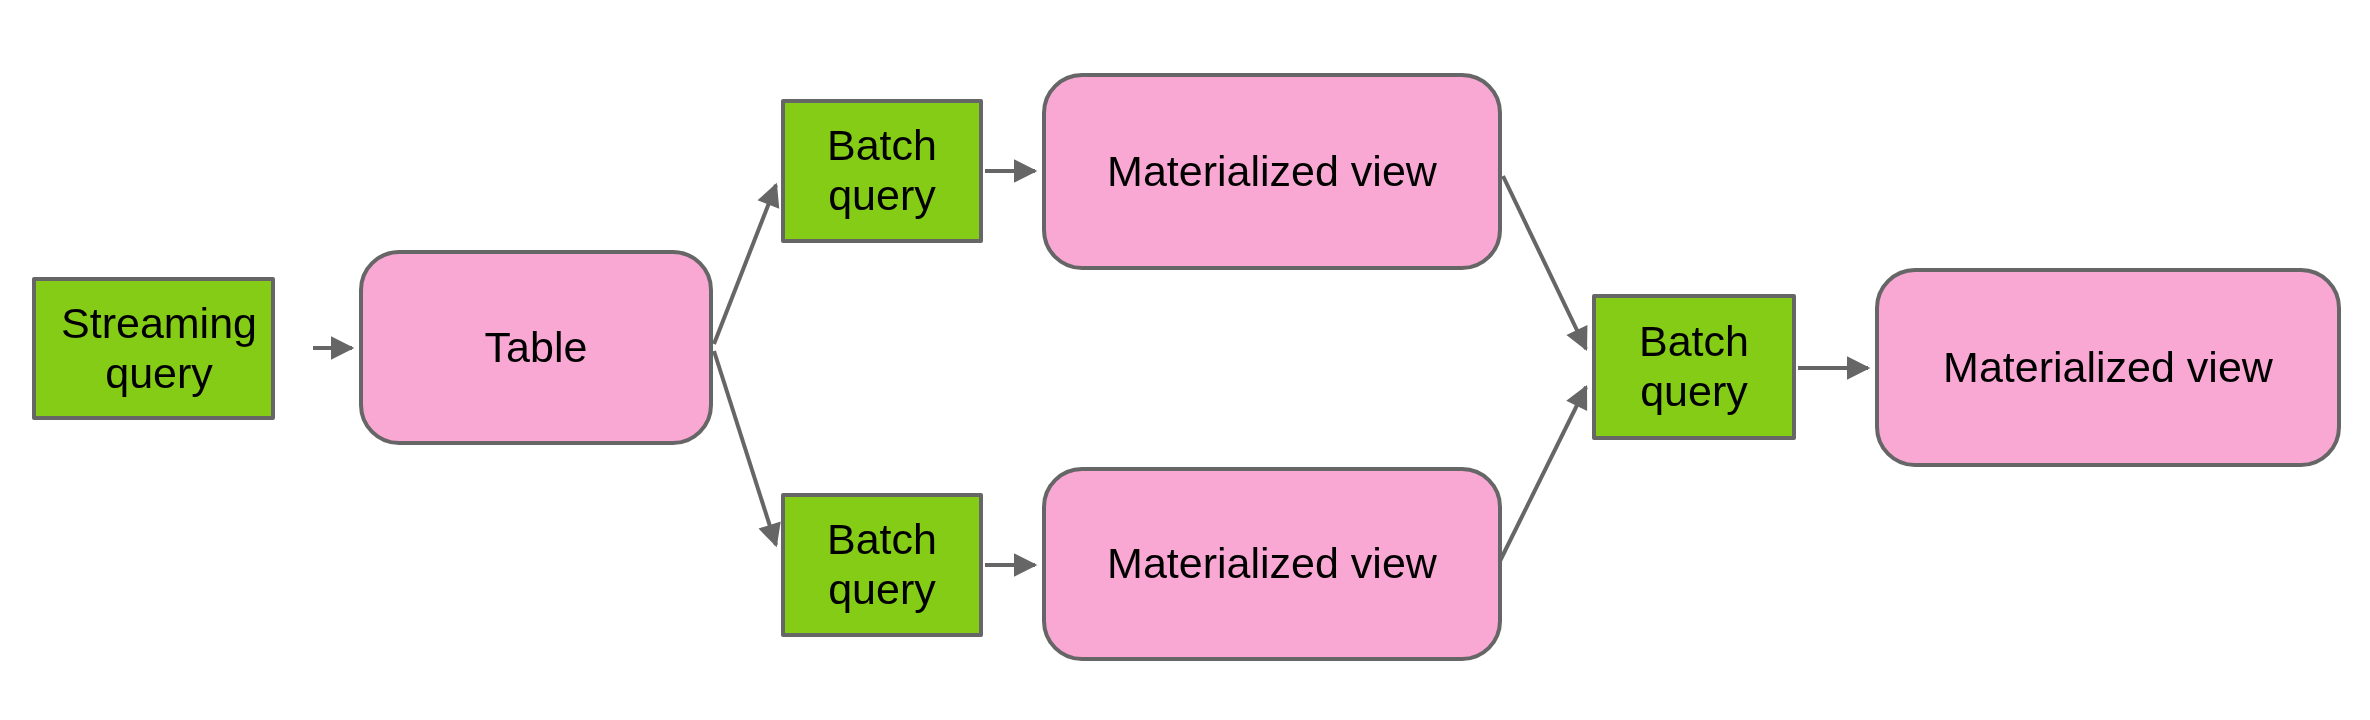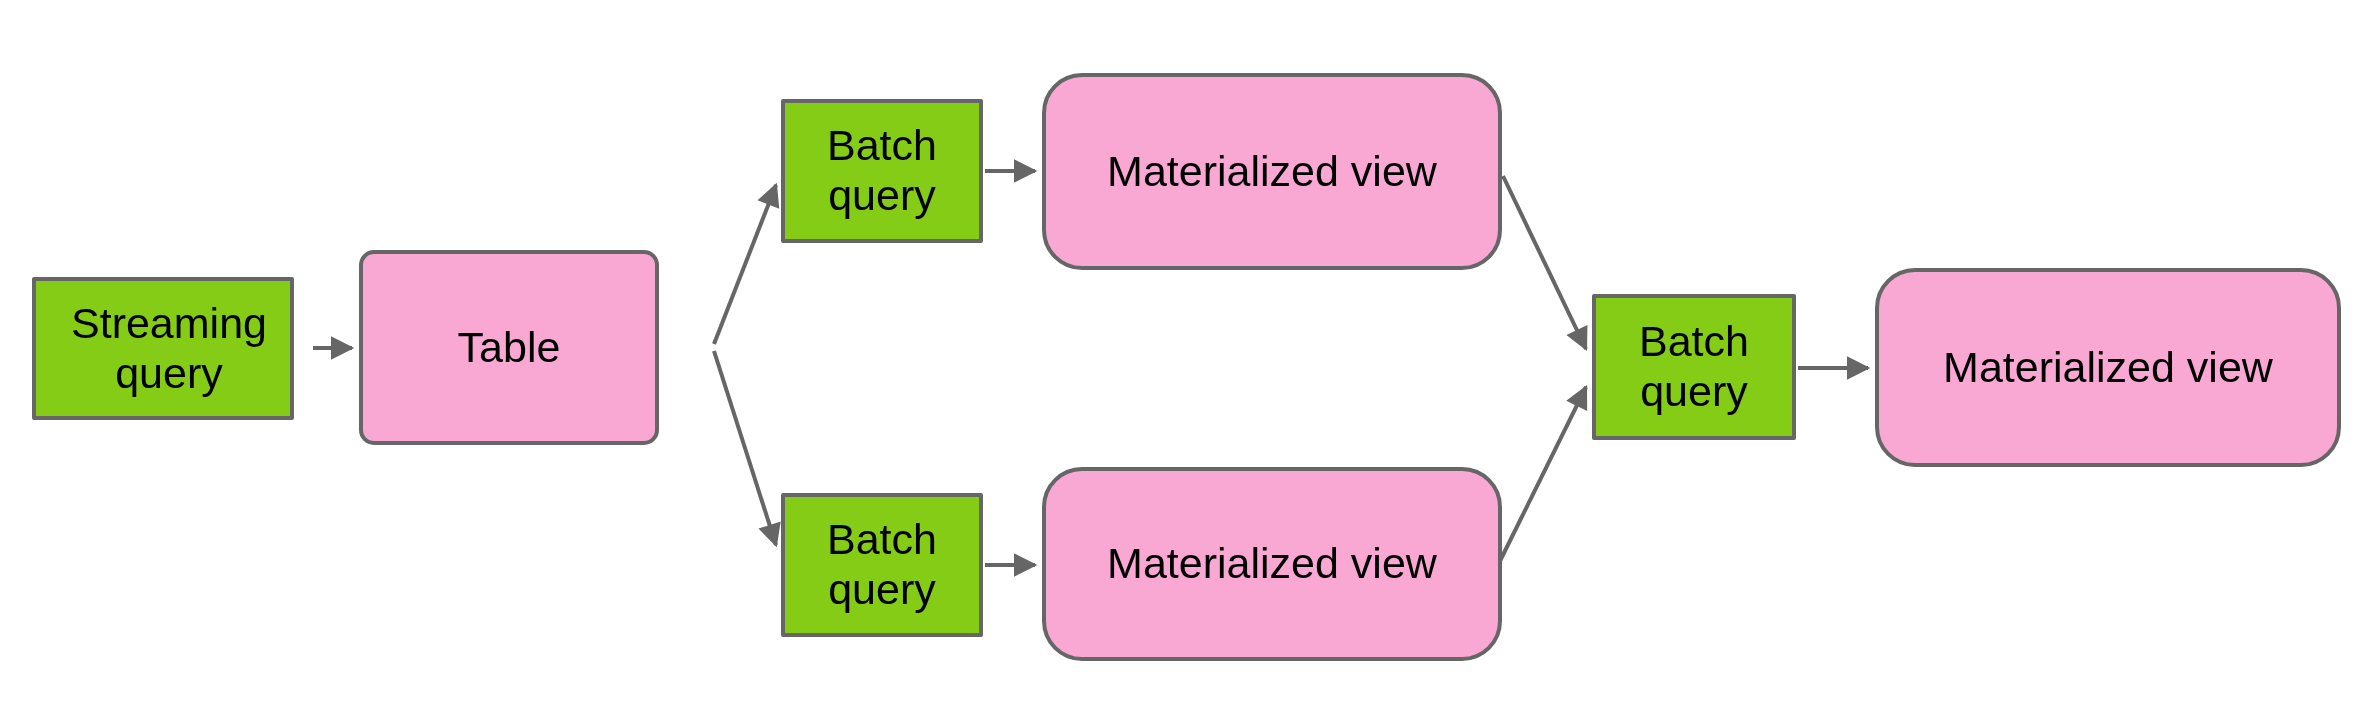--- a/index.html
+++ b/index.html
@@ -21,22 +21,22 @@
     text-align: center;
     color: #000000;
     font-size: 43px;
     line-height: 1.16;
   }
   .node .lbl { display: block; padding: 0 14px; }
   .query { background: #84cc16; border-radius: 2px; justify-content: flex-end; }
   .view  { background: #f9a8d4; border-radius: 40px; }
 
   
-  #n-streaming      { left: 32px;   top: 277px; width: 262px; height: 143px; padding-left: 12px; }
-  #n-table          { left: 359px;  top: 250px; width: 300px; height: 195px; border-radius: 15px; }
+  #n-streaming      { left: 32px;   top: 277px; width: 243px; height: 143px; padding-left: 12px; }
+  #n-table          { left: 359px;  top: 250px; width: 354px; height: 195px; }
   #n-batch-top      { left: 781px;  top: 99px;  width: 202px; height: 144px; }
   #n-mv-top         { left: 1042px; top: 73px;  width: 460px; height: 197px; }
   #n-batch-bottom   { left: 781px;  top: 493px; width: 202px; height: 144px; }
   #n-mv-bottom      { left: 1042px; top: 467px; width: 460px; height: 194px; }
   #n-batch-final    { left: 1592px; top: 294px; width: 204px; height: 146px; }
   #n-mv-final       { left: 1875px; top: 268px; width: 466px; height: 199px; }
 
   svg.edges {
     position: absolute;
     left: 0; top: 0;

